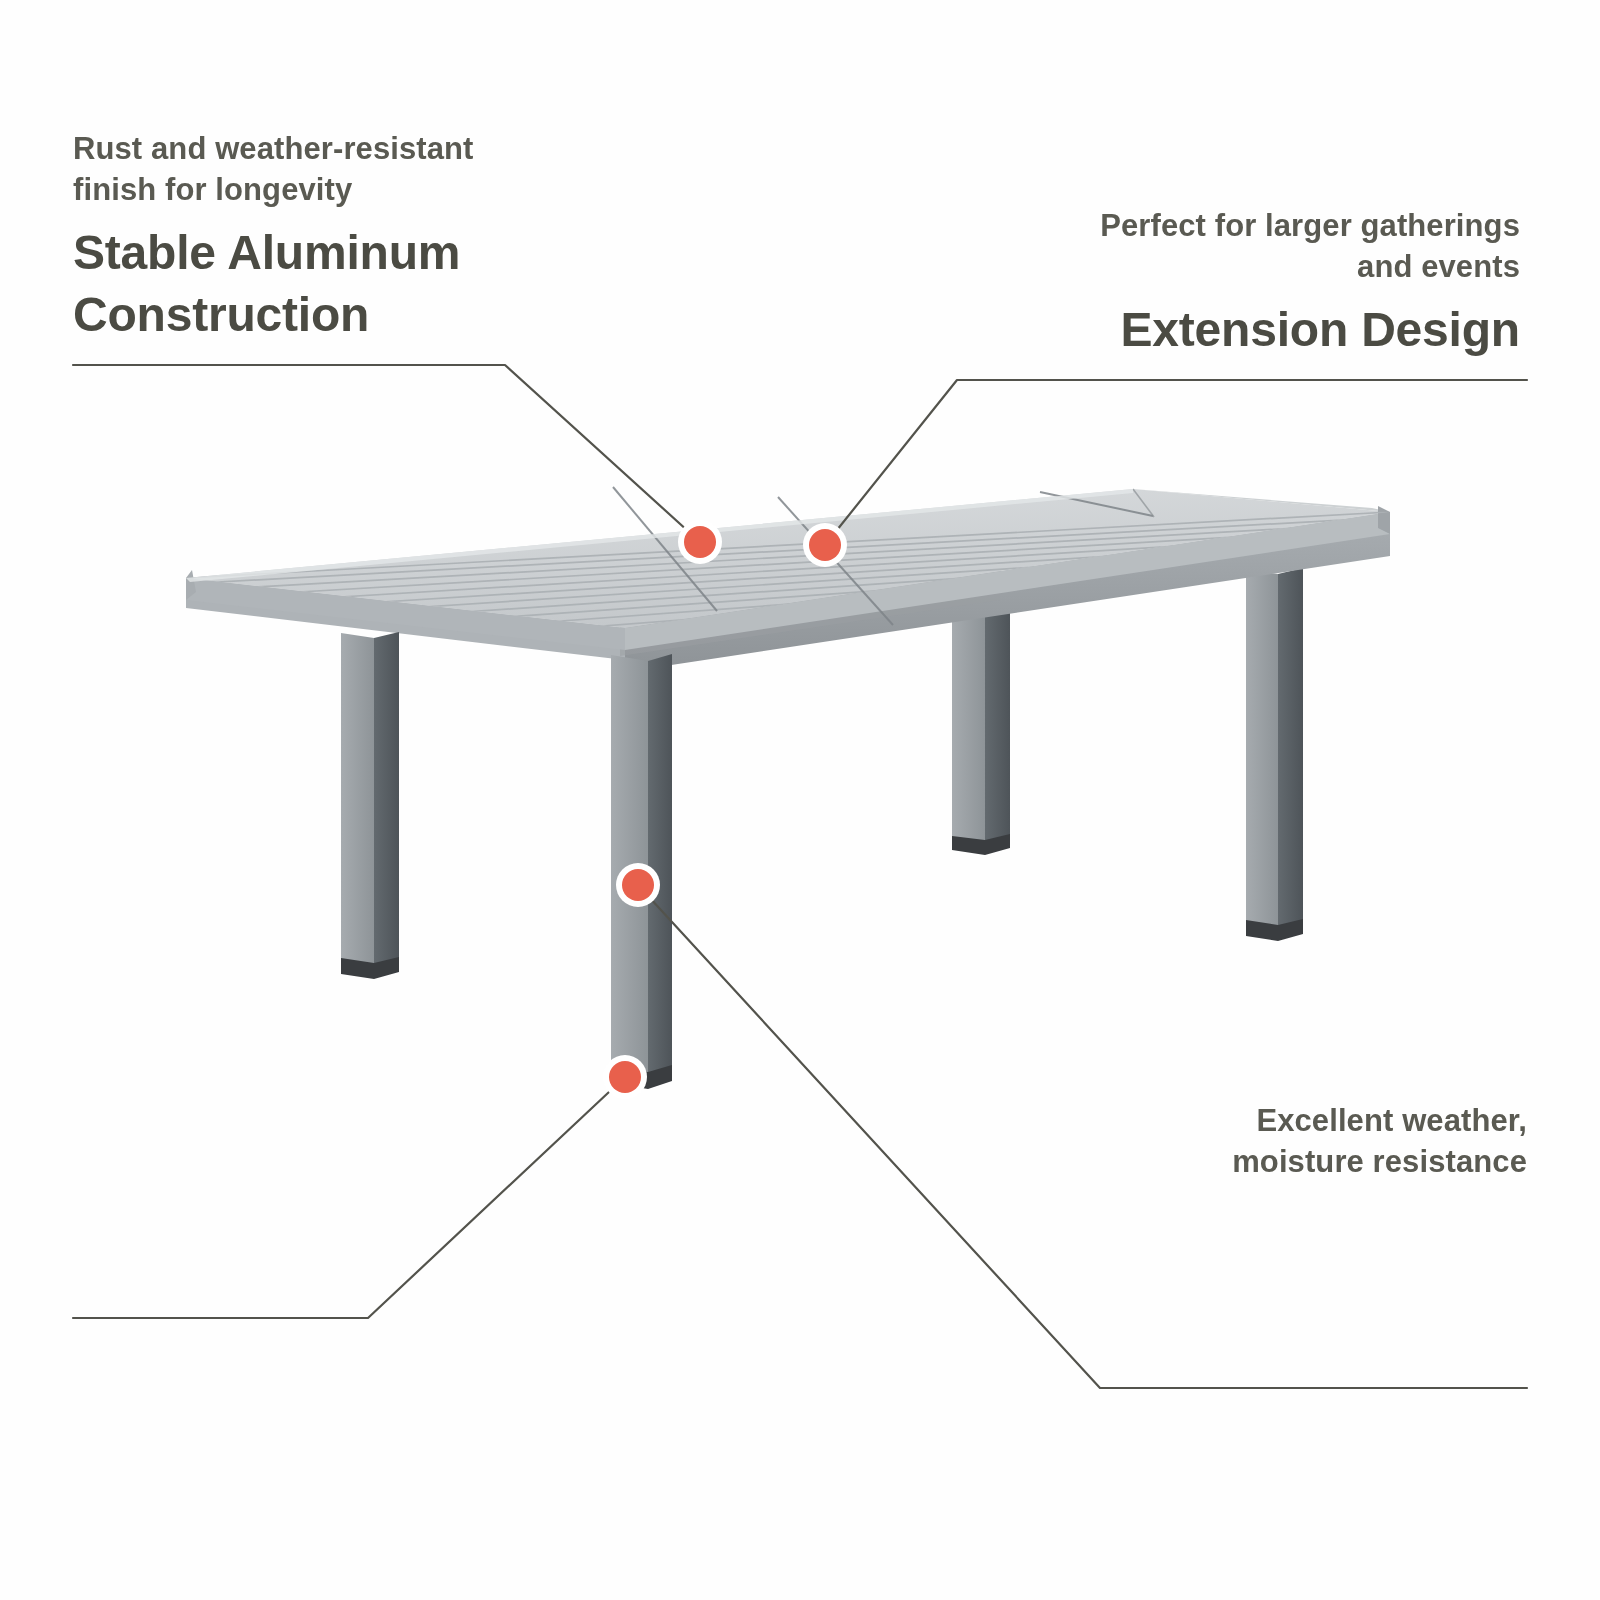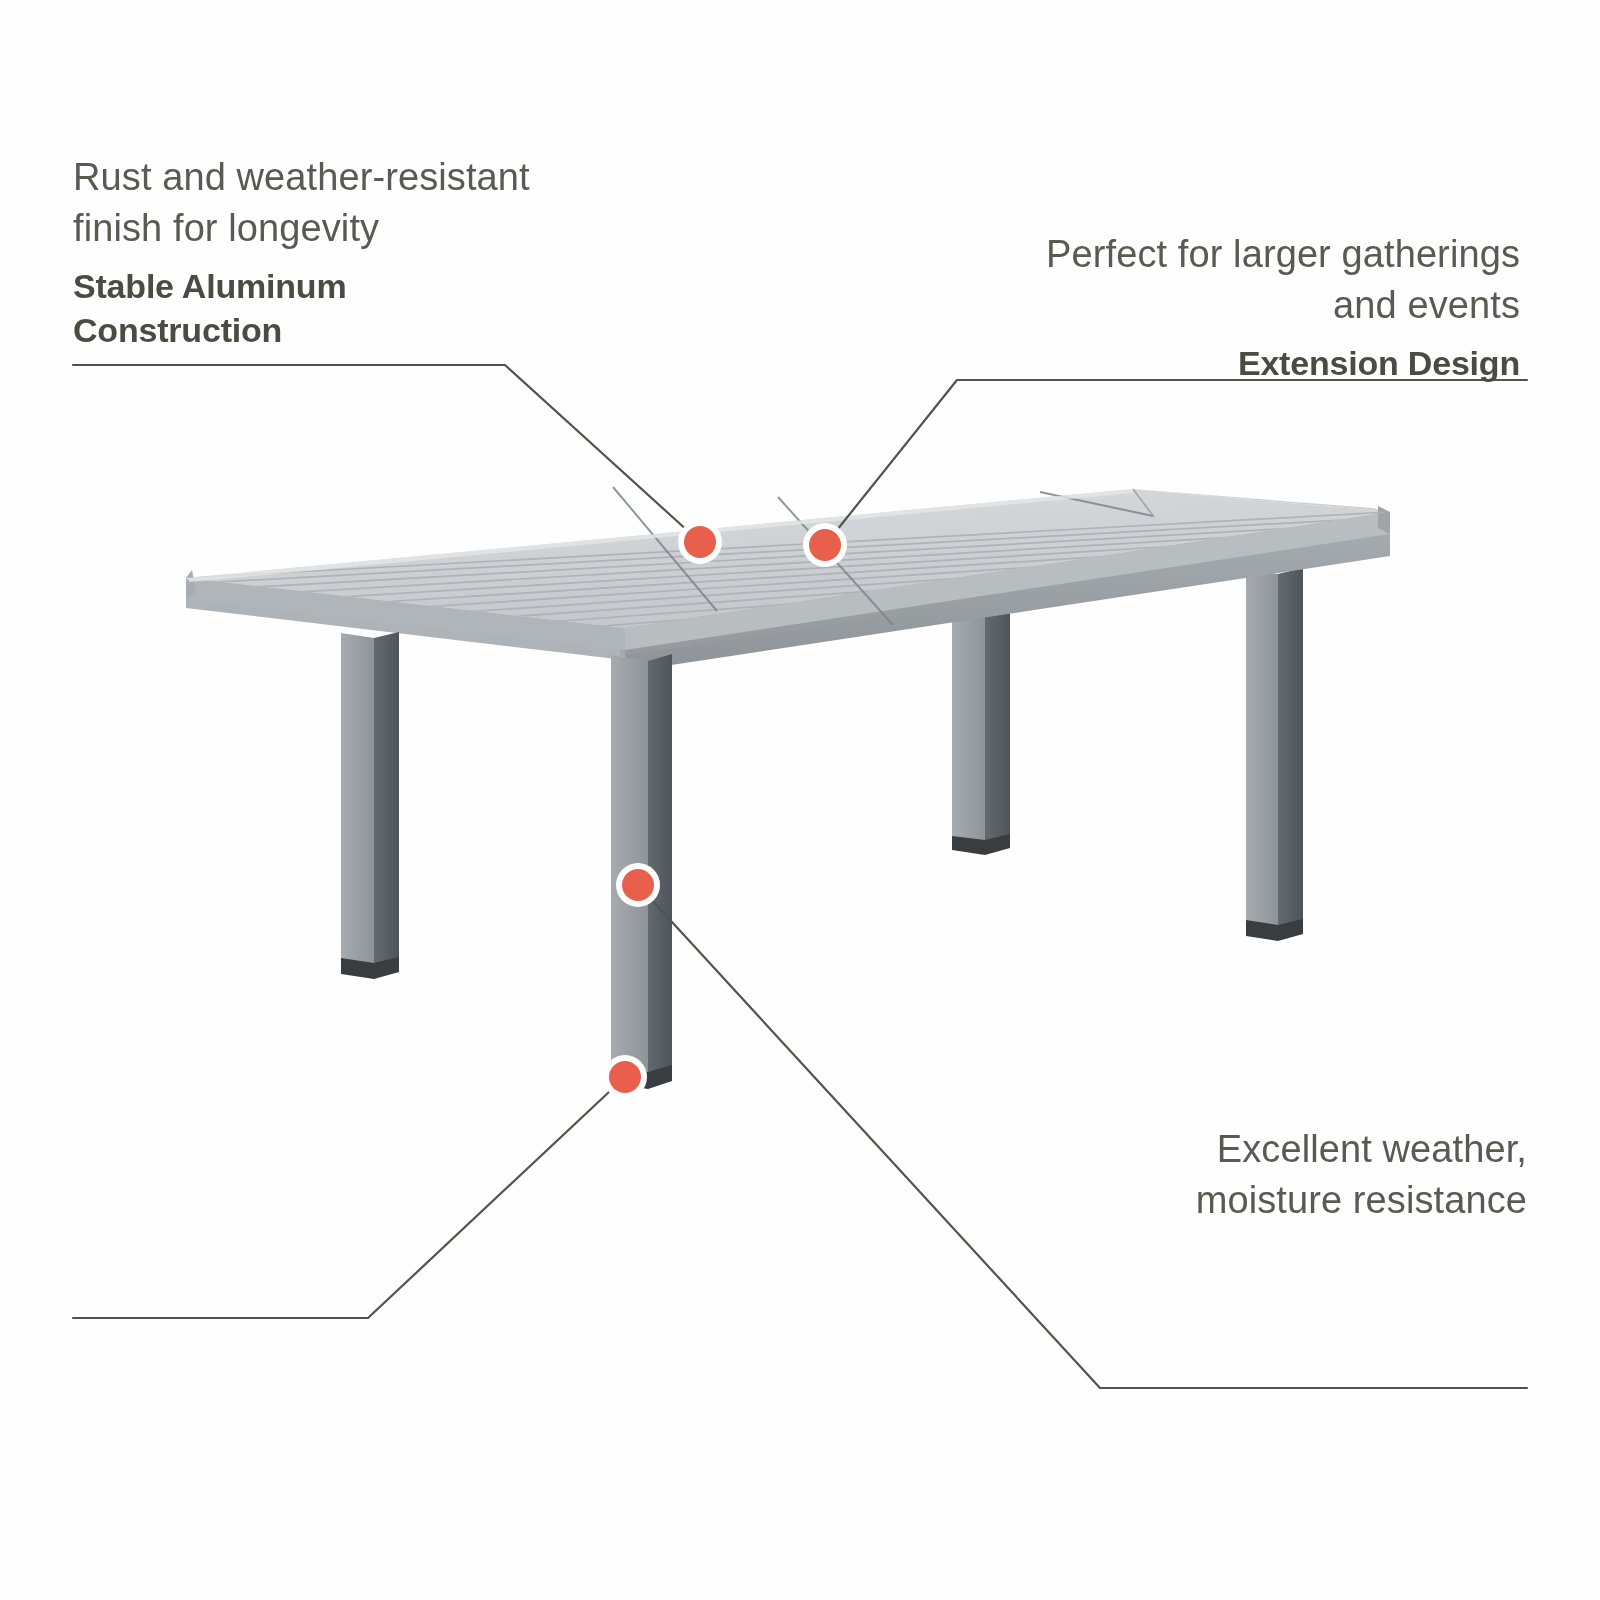--- a/index.html
+++ b/index.html
@@ -23,30 +23,29 @@
     top: 0;
     width: 1600px;
     height: 1600px;
   }
 
   .callout {
     position: absolute;
     box-sizing: border-box;
   }
   .callout .sub {
-    font-size: 38px;
+    font-size: 31px;
     line-height: 1.33;
-    font-weight: 400;
+    font-weight: 700;
     color: #5a5a52;
     letter-spacing: 0.1px;
     white-space: pre-line;
-    margin-top: 24px;
   }
   .callout .title {
-    font-size: 34px;
+    font-size: 48px;
     line-height: 1.28;
     font-weight: 700;
     color: #4b4b43;
     letter-spacing: -0.2px;
     margin-top: 12px;
     white-space: pre-line;
   }
 
   
   #cal-stable-aluminum-construction {

